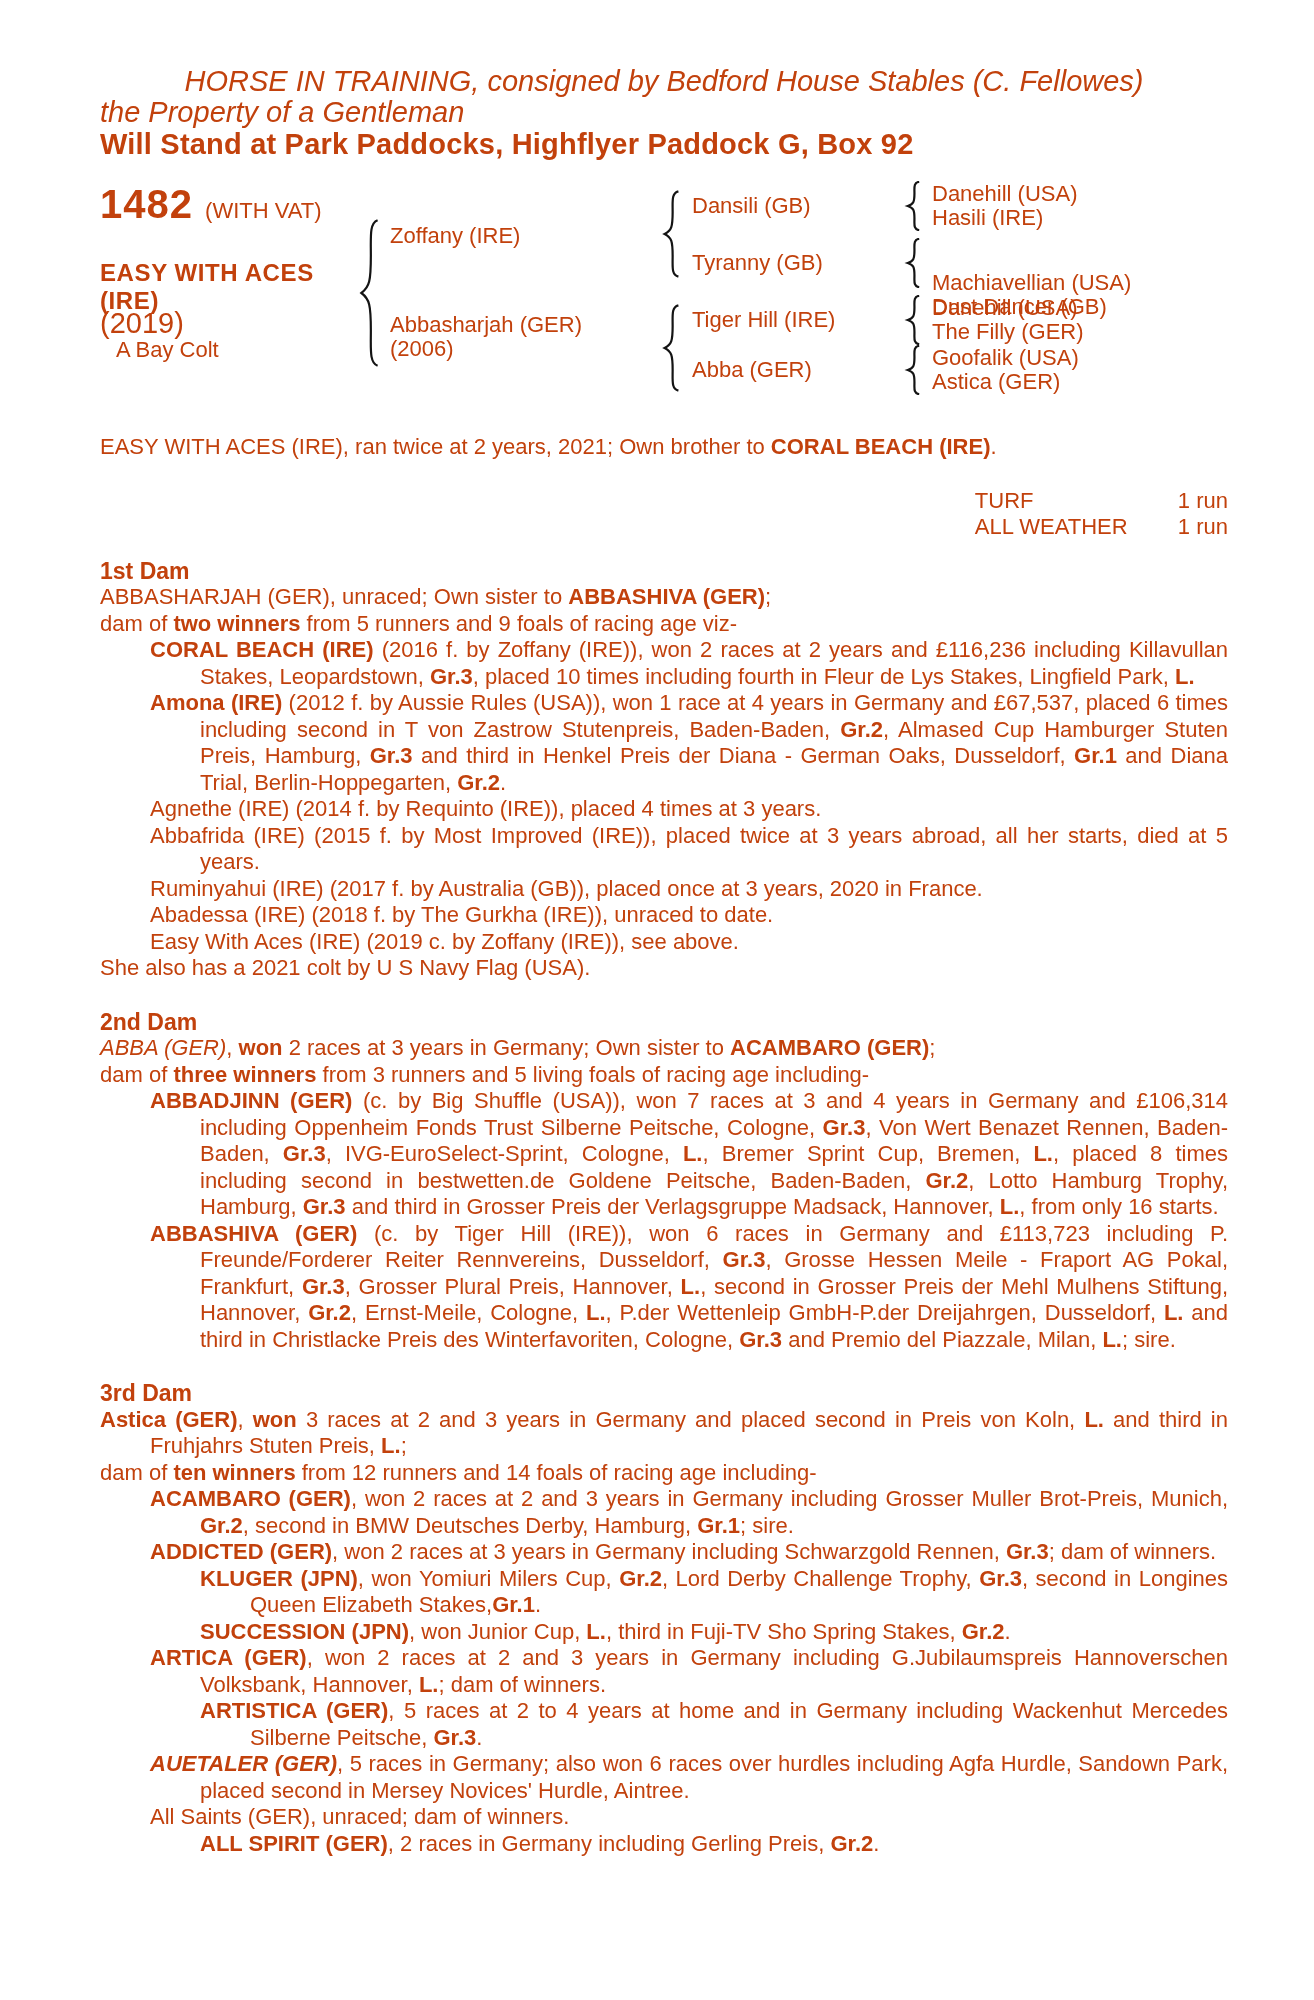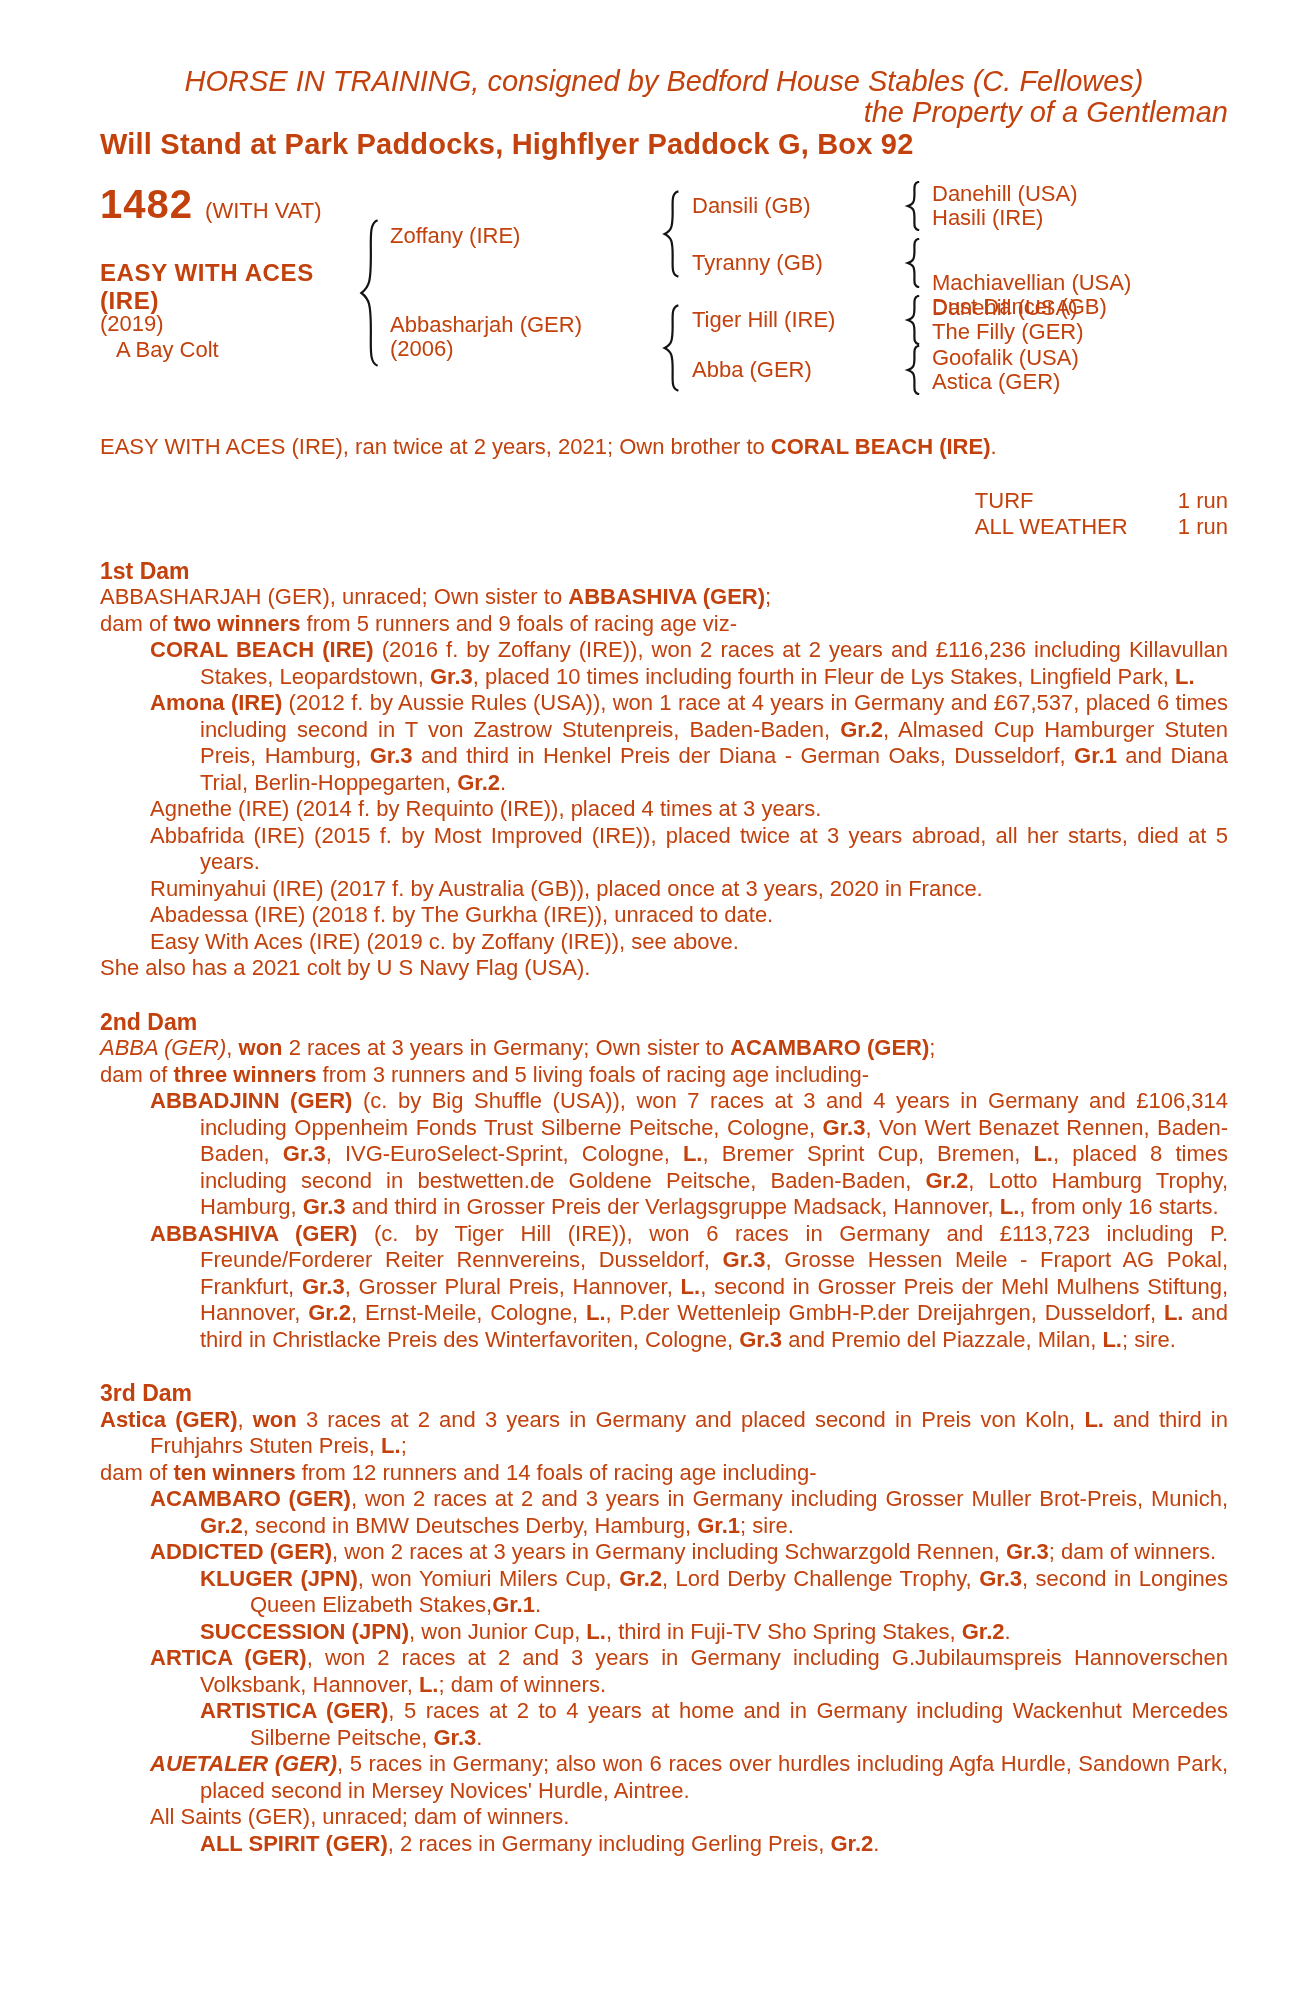--- a/index.html
+++ b/index.html
@@ -1,30 +1,30 @@
 <!DOCTYPE html>
 <html><head>
 <meta charset="utf-8">
 <style>
   html,body{margin:0;padding:0;background:#e8e8e8;}
   .page{position:relative;width:1314px;height:2000px;background:#ffffff;
         font-family:Liberation Sans, sans-serif;color:#c2410c;overflow:hidden;padding-left:32px;}
   .content{position:absolute;left:100px;top:0;width:1128px;}
   .hdr1{margin-top:66px;text-align:center;font-style:italic;font-size:29px;line-height:31px;}
-  .hdr2{text-align:right;font-style:italic;font-size:29px;line-height:30px;}
+  .hdr2{text-align:left;font-style:italic;font-size:29px;line-height:30px;}
   .hdr3{font-weight:bold;font-size:29px;line-height:32px;margin-top:1px;letter-spacing:0.2px;}
 
   
   .ped{position:relative;height:232px;margin-top:22px;}
   .ped *{line-height:25px;}
   .abs{position:absolute;}
   .lot-line{top:0;left:0;font-size:40px;font-weight:bold;letter-spacing:1px;line-height:44px;}
   .vat{font-size:22px;font-weight:normal;letter-spacing:0;}
   .horse-name{top:77px;left:0;width:268px;font-size:24px;font-weight:bold;line-height:28px;letter-spacing:0.6px;}
-  .horse-year{top:129px;left:0;font-size:22px;}
+  .horse-year{top:129px;left:0;font-size:29px;}
   .horse-colour{top:155px;left:16px;font-size:22px;}
   .ped-label{font-size:22px;white-space:nowrap;}
   .g1-sire{top:41px;left:290px;}
   .g1-dam{top:131px;left:290px;}
   .g1-dam div{line-height:24px;}
   .g2-0{top:11px;left:592px;}
   .g2-1{top:68px;left:592px;}
   .g2-2{top:125px;left:592px;}
   .g2-3{top:175px;left:592px;}
   .g3{left:832px;}

